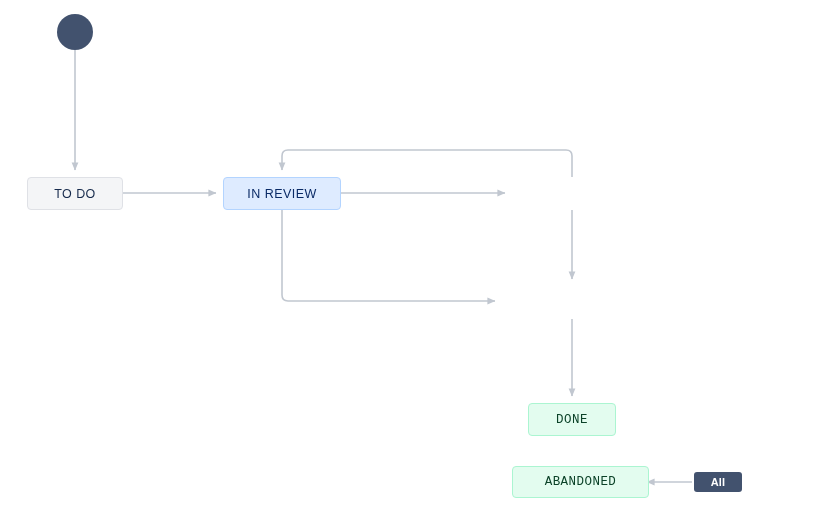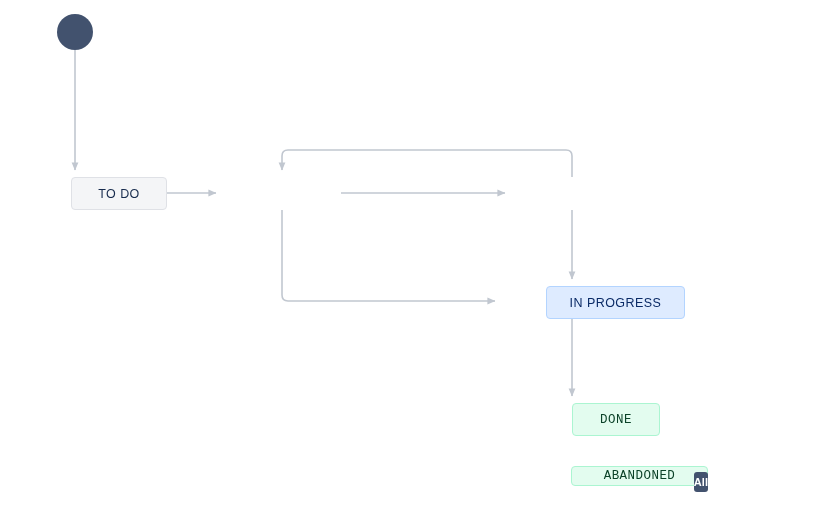--- a/index.html
+++ b/index.html
@@ -33,21 +33,20 @@
     border-radius: 4px;
     border: 1px solid transparent;
     display: flex;
     align-items: center;
     justify-content: center;
     letter-spacing: 0.45px;
     font-size: 12.5px;
     font-weight: 500;
     white-space: nowrap;
     user-select: none;
-    margin-left: 44px;
   }
   .node.status-gray {
     background: #f4f5f7;
     border-color: #dfe1e6;
     color: #172b4d;
   }
   .node.status-blue {
     background: #deebff;
     border-color: #b3d4ff;
     color: #0a2a66;
@@ -106,23 +105,23 @@
       <path d="M572,319 L572,396" marker-end="url(#arrowhead)"></path>
 
       <path d="M692,482 L647,482" marker-end="url(#arrowhead)"></path>
     </g>
   </svg>
 
   <div class="start-node" style="left:57px; top:14px; width:36px; height:36px;"></div>
 
   <div class="node status-gray" style="left:27px; top:177px; width:96px; height:33px;">TO DO</div>
 
+  <div class="node status-blue" style="left:223px; top:177px; width:118px; height:33px;">IN REVIEW</div>
 
 
-  <div class="node status-blue" style="left:502px; top:286px; width:139px; height:33px;">IN PROGRESS</div>
 
   <div class="node status-green" style="left:528px; top:403px; width:88px; height:33px;">DONE</div>
 
-  <div class="node status-green" style="left:527px; top:466px; width:137px; height:20px;">ABANDONED</div>
+  <div class="node status-green" style="left:512px; top:466px; width:137px; height:32px;">ABANDONED</div>
 
-  <div class="all-badge" style="left:694px; top:472px; width:14px; height:20px;">All</div>
+  <div class="all-badge" style="left:694px; top:472px; width:48px; height:20px;">All</div>
 
 </div>
 
 </body></html>

